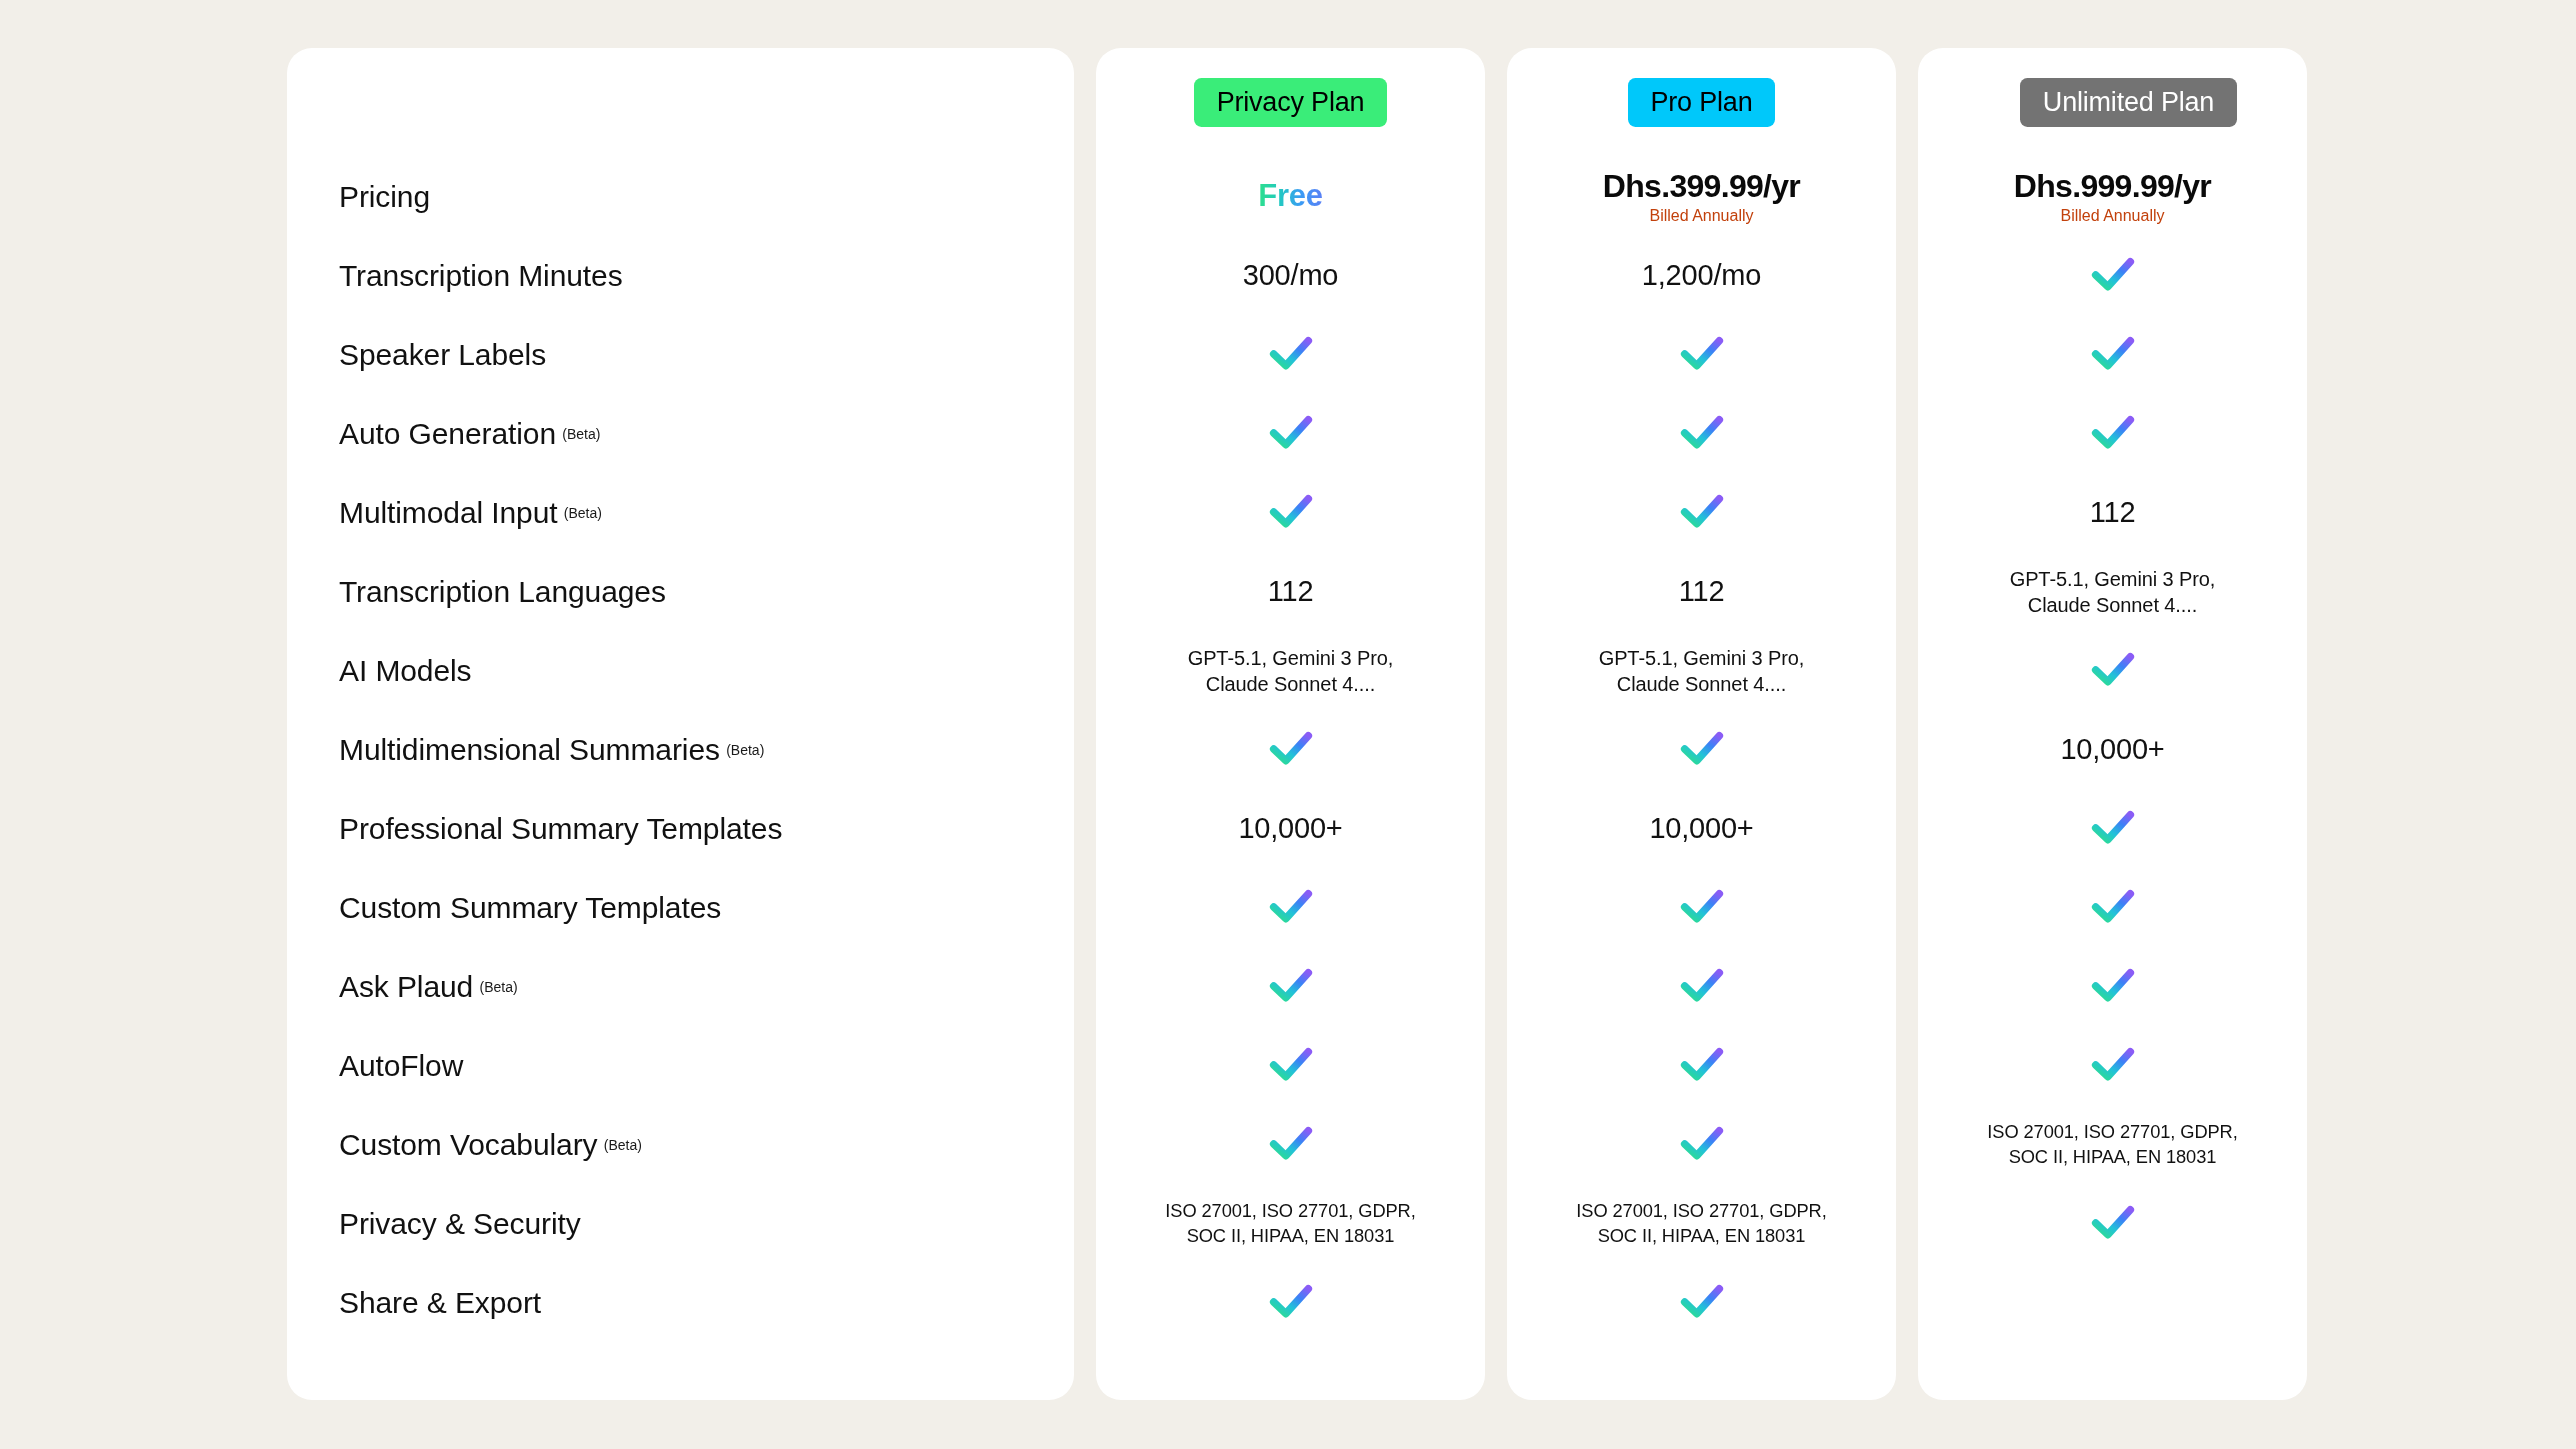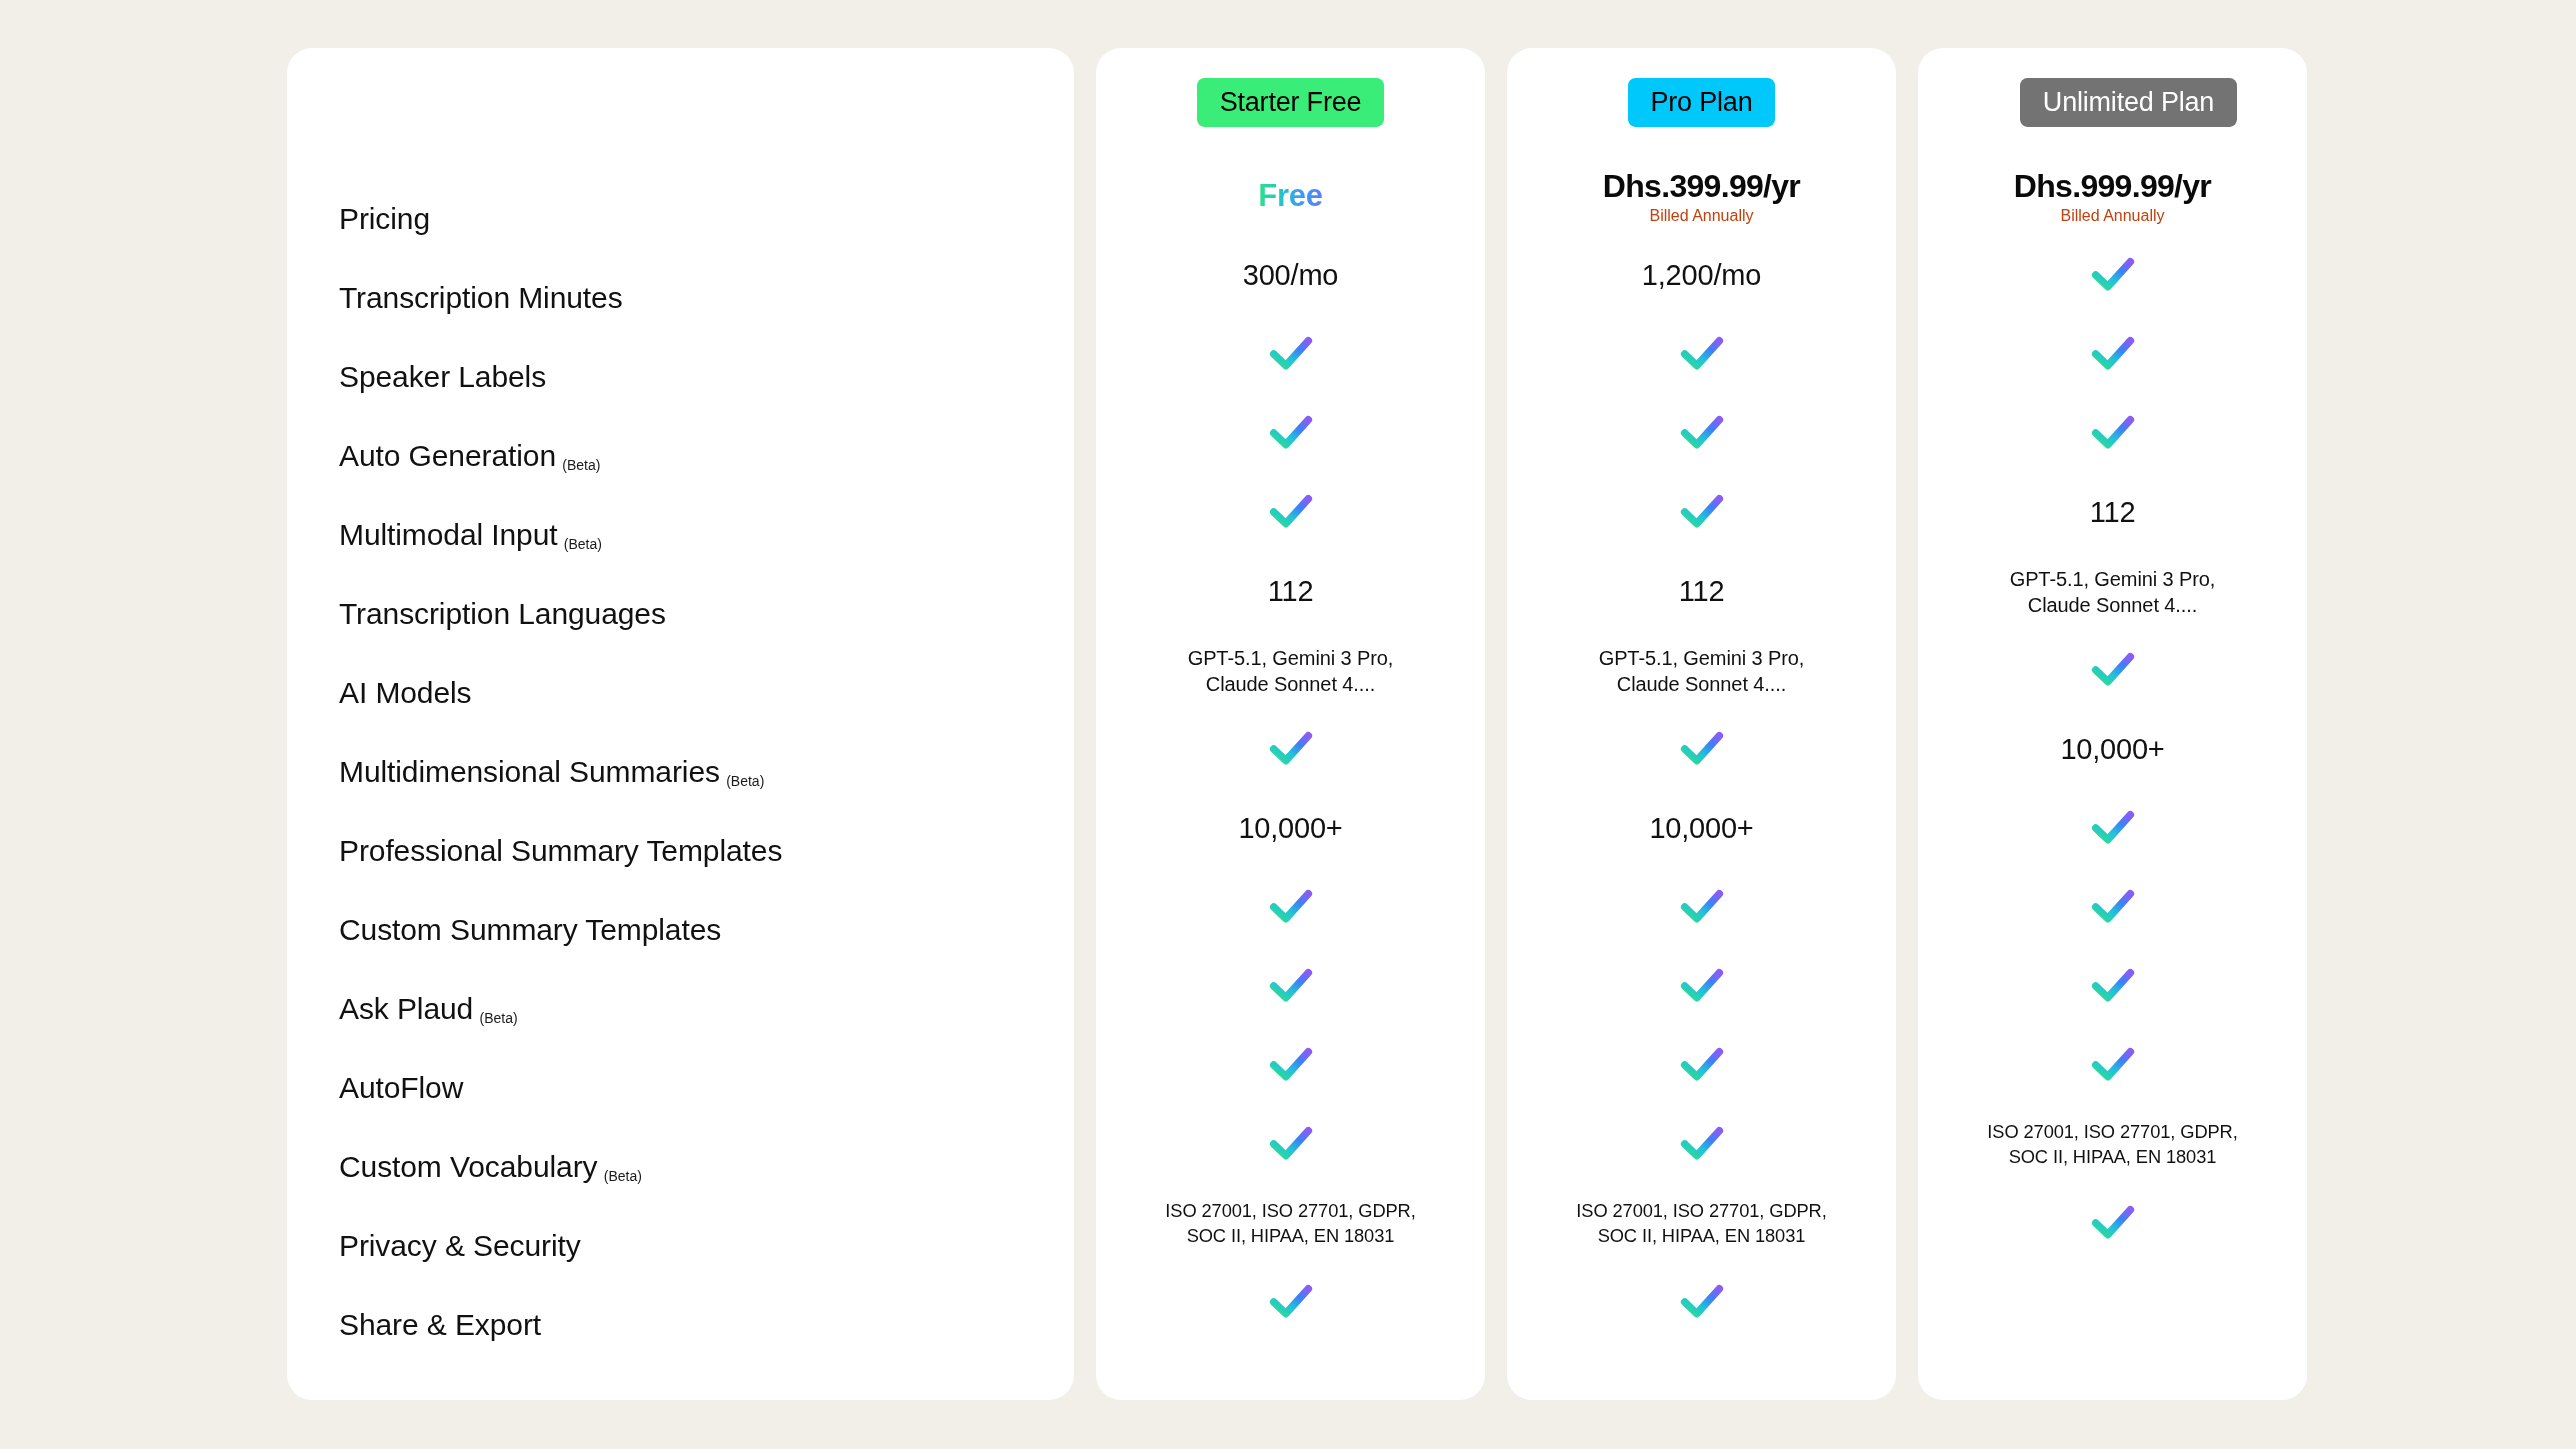--- a/index.html
+++ b/index.html
@@ -30,21 +30,21 @@
   
   .feat-list {
     position:absolute;
     left:52px;
     top:0;
     right:11.4px;
   }
   .feat-row {
     height:79px;
     display:flex;
-    align-items:flex-end;
+    align-items:center;
   }
   .feat-label {
     font-size:30px;
     font-weight:400;
     color:#111111;
     letter-spacing:-0.1px;
     white-space:nowrap;
   }
   .beta {
     font-size:14px;
@@ -202,21 +202,21 @@
           <span class="feat-label">Privacy &amp; Security</span>
         </div>
         <div class="feat-row" style="height: 79px;">
           <span class="feat-label">Share &amp; Export</span>
         </div>
       </div>
   </div>
 
   <div class="card card-plan">
     <div class="badge-wrap">
-      <span class="badge badge-starter">Starter Free</span>
+      <span class="badge badge-starter">Privacy Plan</span>
     </div>
     <div class="plan-rows" id="plan-rows-0" style="top: 109px;">
         <div class="plan-row" style="height: 79px;">
           <div class="price-free">Free</div>
         </div>
         <div class="plan-row" style="height: 79px;">
           <div class="val-big">300/mo</div>
         </div>
         <div class="plan-row" style="height: 79px;">
           <span class="check"><svg width="44" height="37" viewBox="0 0 76 64">

